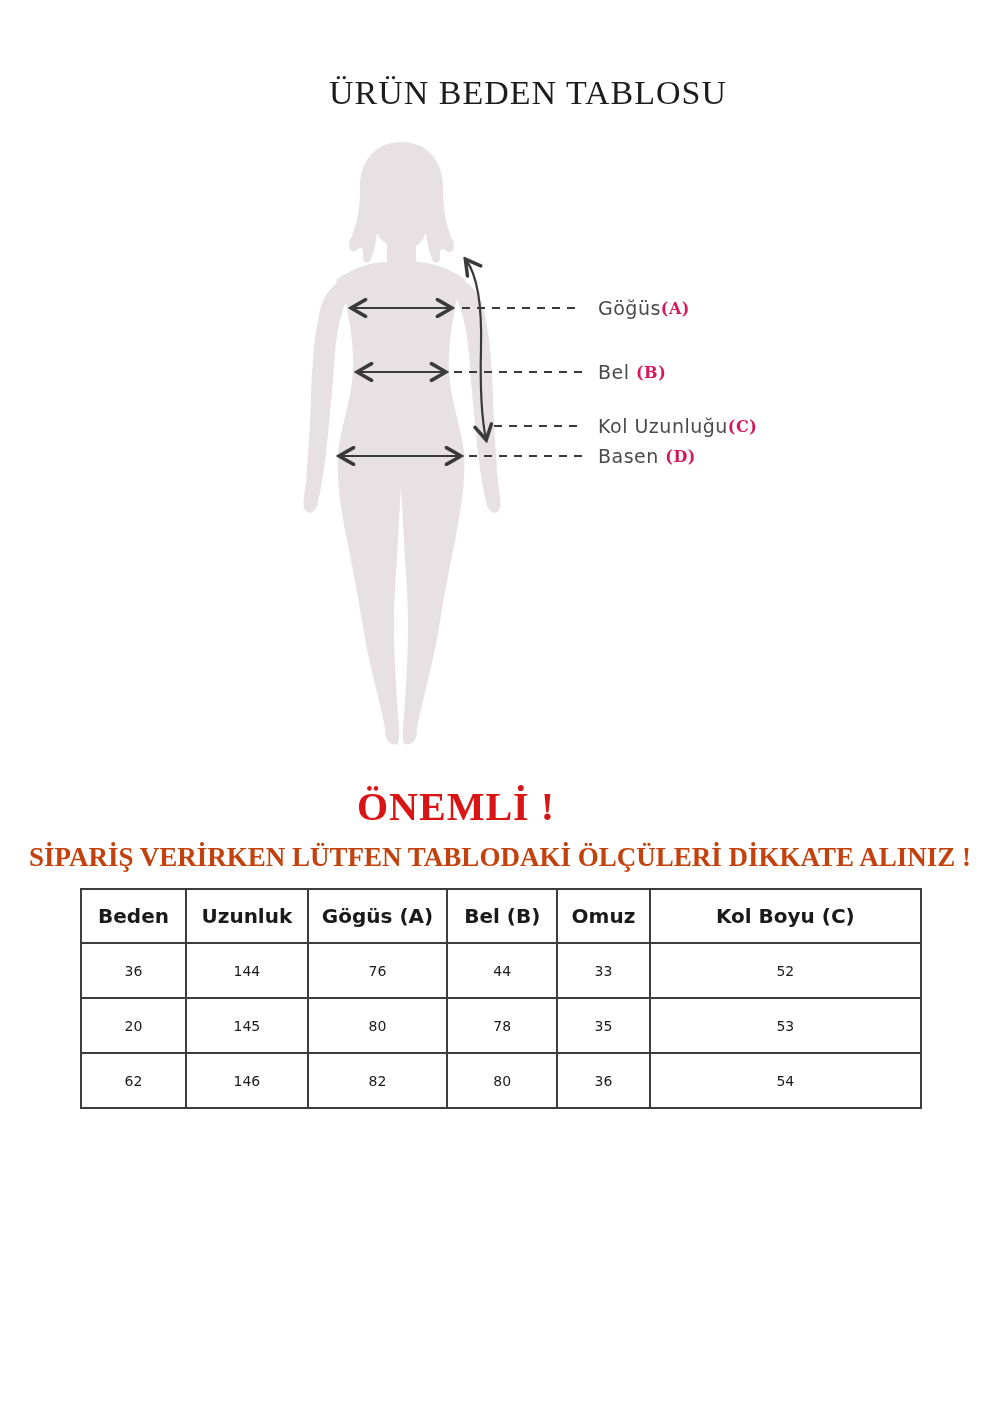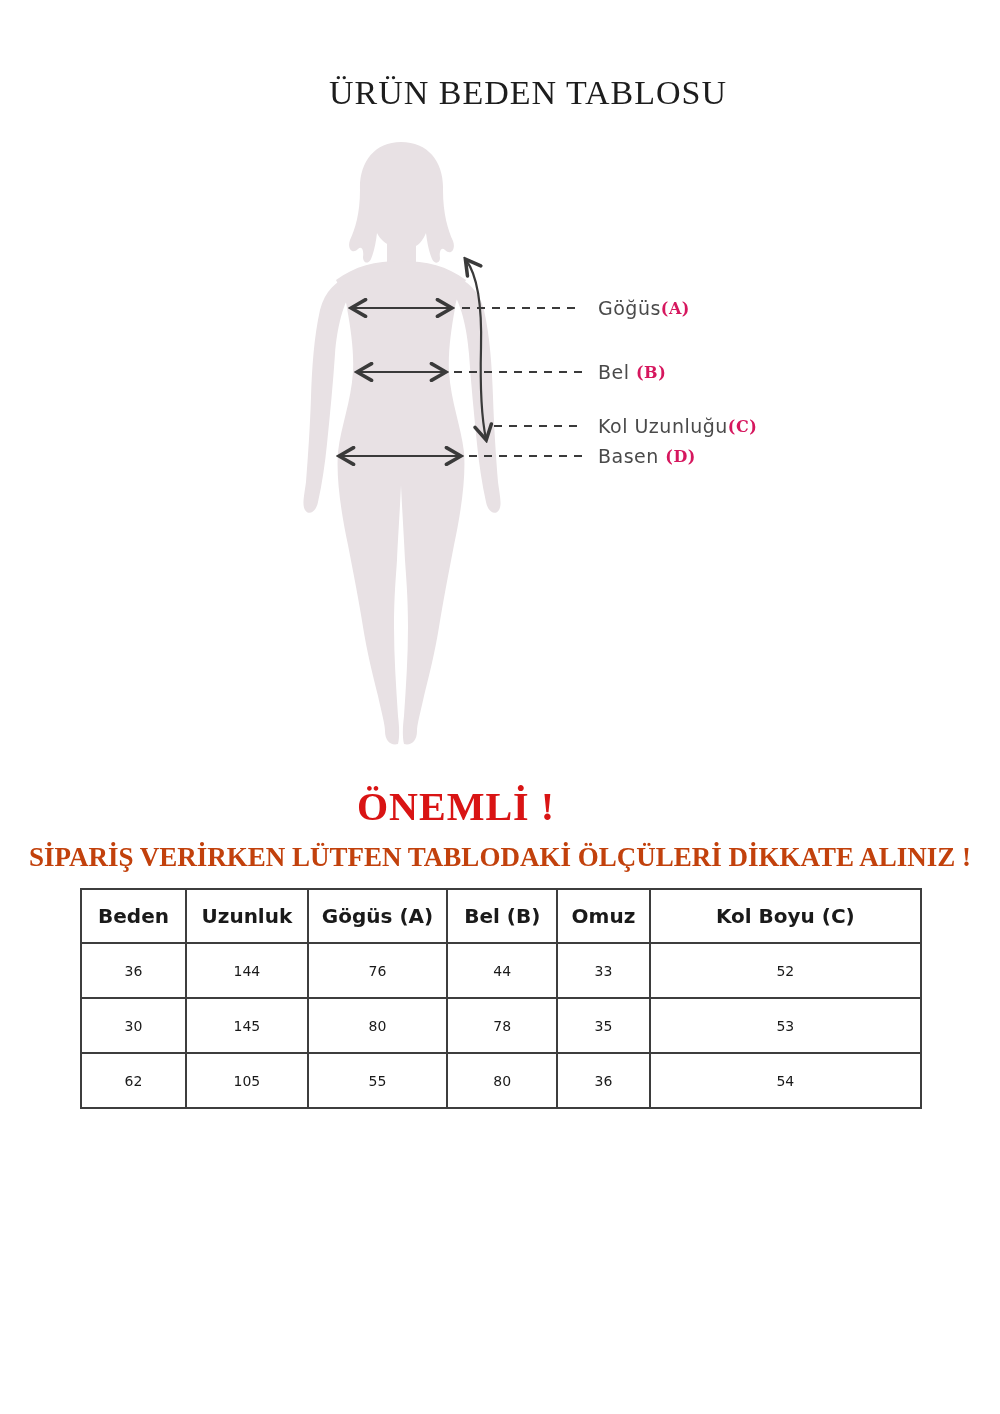--- a/index.html
+++ b/index.html
@@ -165,29 +165,29 @@
   <tbody>
     <tr>
       <td>36</td>
       <td>144</td>
       <td>76</td>
       <td>44</td>
       <td>33</td>
       <td>52</td>
     </tr>
     <tr>
-      <td>30</td>
+      <td>20</td>
       <td>145</td>
       <td>80</td>
       <td>78</td>
       <td>35</td>
       <td>53</td>
     </tr>
     <tr>
       <td>62</td>
-      <td>105</td>
-      <td>55</td>
+      <td>146</td>
+      <td>82</td>
       <td>80</td>
       <td>36</td>
       <td>54</td>
     </tr>
   </tbody>
 </table>
 
 </body></html>

